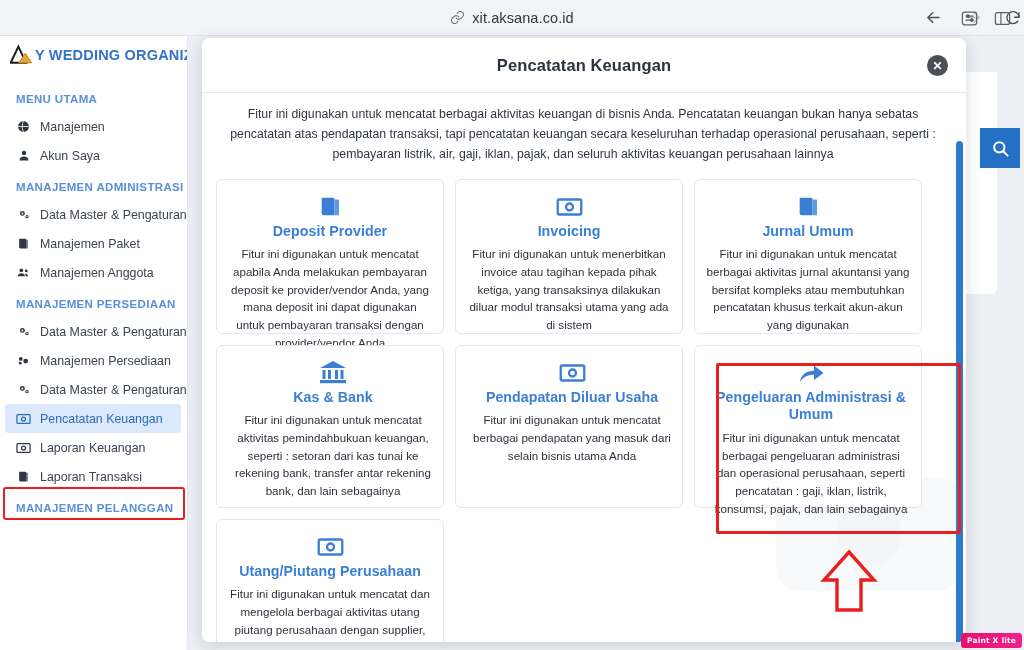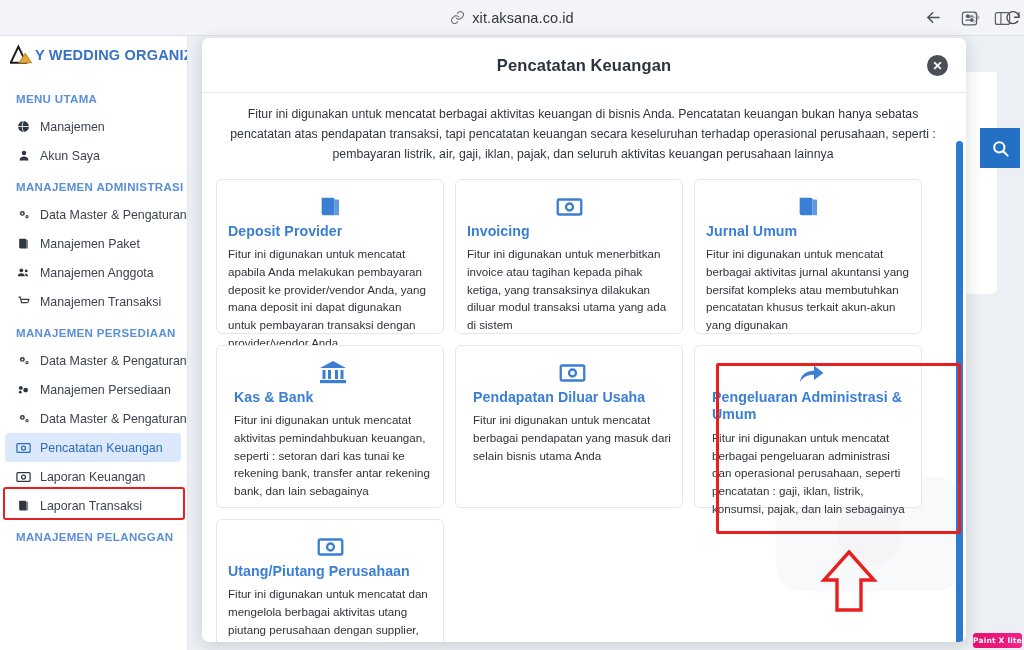--- a/index.html
+++ b/index.html
@@ -195,21 +195,21 @@
     gap: 11px;
     margin-top: 14px;
     padding-left: 0px;
     justify-content: start;
   }
   .card {
     background: #ffffff;
     border: 1px solid #e4e7ec;
     border-radius: 6px;
     padding: 13px 11px 13px 11px;
-    text-align: left;
+    text-align: center;
     height: 155px;
   }
   .card.tall { height: 163px; padding-left: 17px; }
   .card-ico {
     height: 28px;
     display: flex; align-items: center; justify-content: center;
     color: #3b7fd4;
     margin-bottom: 2px;
   }
   .card-title {
@@ -235,21 +235,21 @@
     width: 58px; height: 66px;
     pointer-events: none;
   }
 
   
   .paint-badge {
     position: absolute; right: 2px; bottom: 2px;
     background: linear-gradient(90deg, #e8106f, #f0228a);
     color: #ffffff;
     font-size: 7.5px; font-weight: 700;
-    padding: 3px 0;
+    padding: 3px 6px;
     border-radius: 3px;
     letter-spacing: .2px;
     font-family: "DejaVu Sans", sans-serif;
   }
 </style>
 </head>
 <body>
 
 <div class="browser-bar">
   <div class="nav-group">
@@ -359,29 +359,20 @@
         <span class="si-ico">
           <svg width="15" height="13" viewBox="0 0 24 24" fill="currentColor">
               <circle cx="8" cy="8" r="3.4"></circle>
               <circle cx="17" cy="9" r="2.7"></circle>
               <path d="M1.5 19c0-3.3 2.9-5.5 6.5-5.5s6.5 2.2 6.5 5.5z"></path>
               <path d="M15 13.8c3 .2 5.5 2 5.5 5.2H16z"></path>
             </svg>
         </span>
         <span>Manajemen Anggota</span>
       </div>
-      <div class="side-item">
-        <span class="si-ico">
-          <svg width="14" height="13" viewBox="0 0 24 24" fill="none" stroke="currentColor" stroke-width="2.2">
-              <path d="M2 4h3l2.5 10h11"></path>
-              <path d="M7 8h14l-2 6"></path>
-            </svg>
-        </span>
-        <span>Manajemen Transaksi</span>
-      </div>
 
       <div class="side-head">MANAJEMEN PERSEDIAAN</div>
       <div class="side-item">
         <span class="si-ico">
           <svg width="14" height="13" viewBox="0 0 24 24" fill="currentColor">
               <circle cx="9" cy="10" r="4.5"></circle>
               <circle cx="9" cy="10" r="1.8" fill="#fff"></circle>
               <circle cx="17.5" cy="16" r="3"></circle>
               <circle cx="17.5" cy="16" r="1.2" fill="#fff"></circle>
             </svg>

